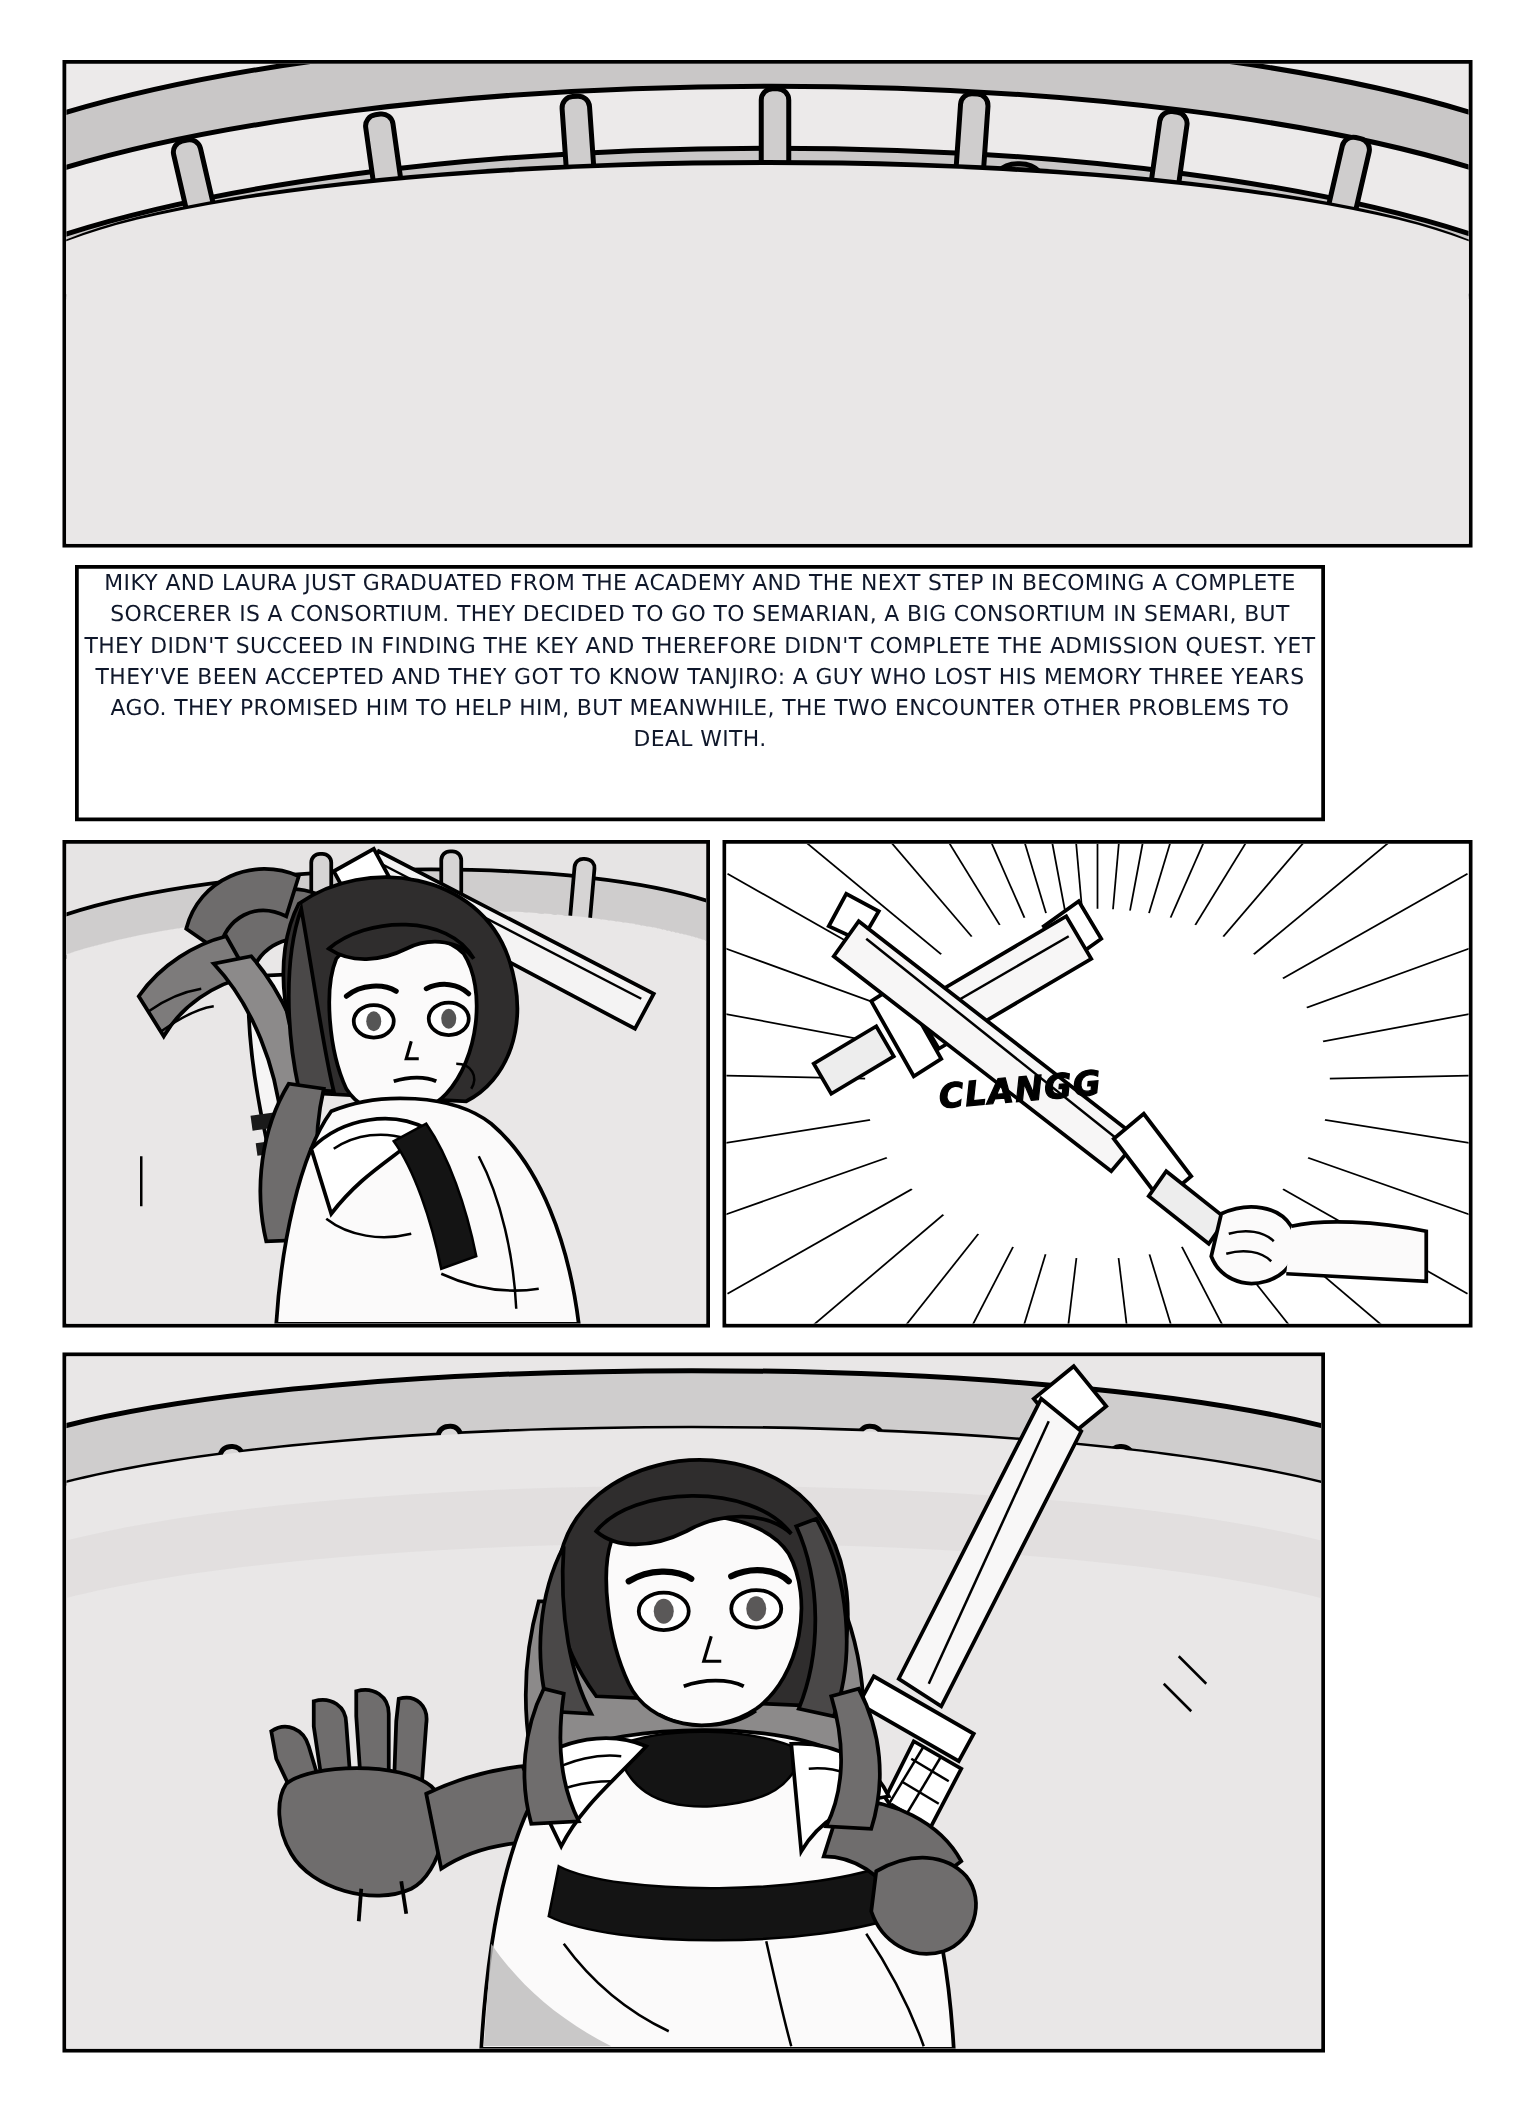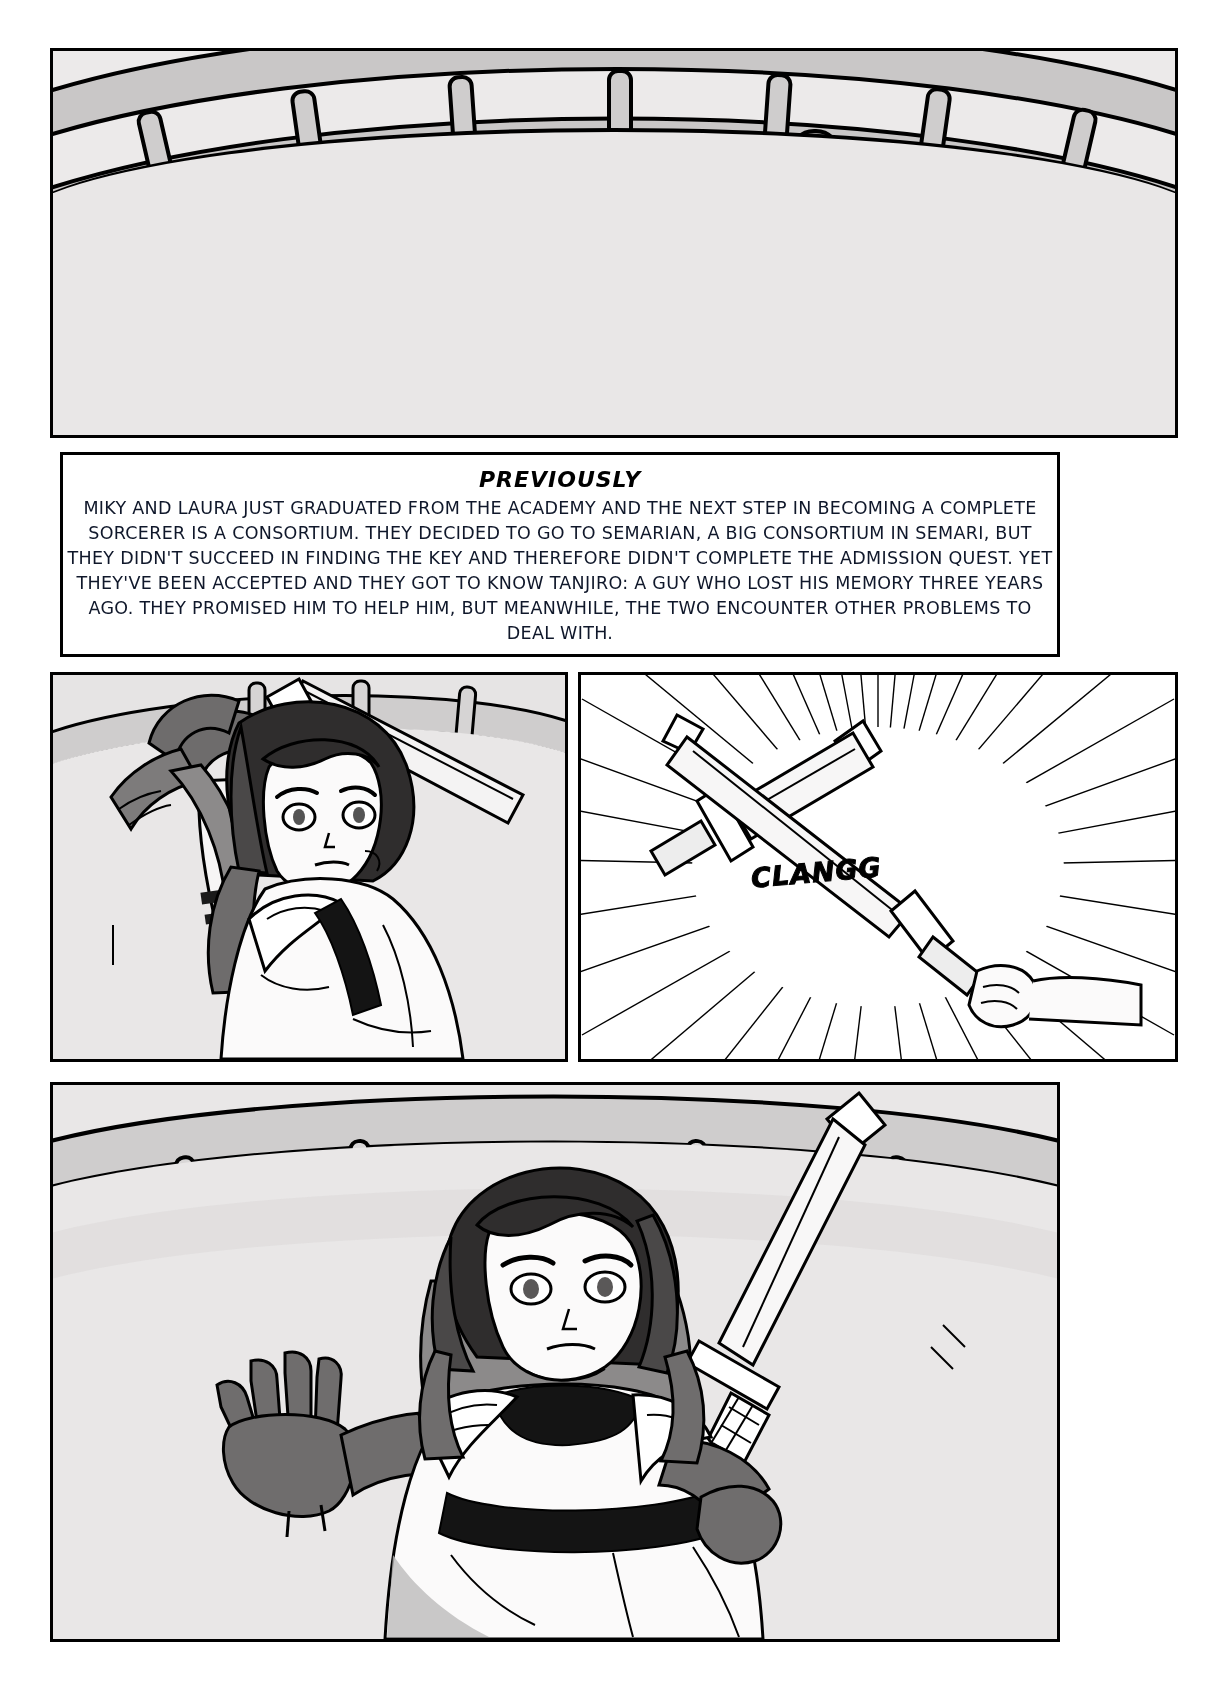--- a/index.html
+++ b/index.html
@@ -140,21 +140,20 @@
           <rect x="738" y="80" width="48" height="112" rx="23" fill="#9d9b9b" stroke="#000" stroke-width="4"></rect>
           <path d="M 752 86 L 752 188" stroke="#4a4a4a" stroke-width="3" fill="none" stroke-dasharray="5 4"></path>
           <line x1="762" y1="192" x2="762" y2="216" stroke="#000" stroke-width="3"></line>
           <path d="M 754 216 L 762 206 L 770 216" fill="none" stroke="#000" stroke-width="3"></path>
         </g>
       </g>
     </svg>
   </div>
 
   <div class="panel" id="panel-2">
-    <div class="caption-title">PREVIOUSLY</div>
     <div class="caption-body">MIKY AND LAURA JUST GRADUATED FROM THE ACADEMY AND THE NEXT STEP IN BECOMING A COMPLETE SORCERER IS A CONSORTIUM. THEY DECIDED TO GO TO SEMARIAN, A BIG CONSORTIUM IN SEMARI, BUT THEY DIDN'T SUCCEED IN FINDING THE KEY AND THEREFORE DIDN'T COMPLETE THE ADMISSION QUEST. YET THEY'VE BEEN ACCEPTED AND THEY GOT TO KNOW TANJIRO: A GUY WHO LOST HIS MEMORY THREE YEARS AGO. THEY PROMISED HIM TO HELP HIM, BUT MEANWHILE, THE TWO ENCOUNTER OTHER PROBLEMS TO DEAL WITH.</div>
   </div>
 
   <div class="panel" id="panel-3">
     <svg width="512" height="384" viewBox="0 0 512 384">
       <defs>
         <clipPath id="p3clip">
             <rect x="0" y="0" width="512" height="384"></rect>
           </clipPath>
       </defs>

